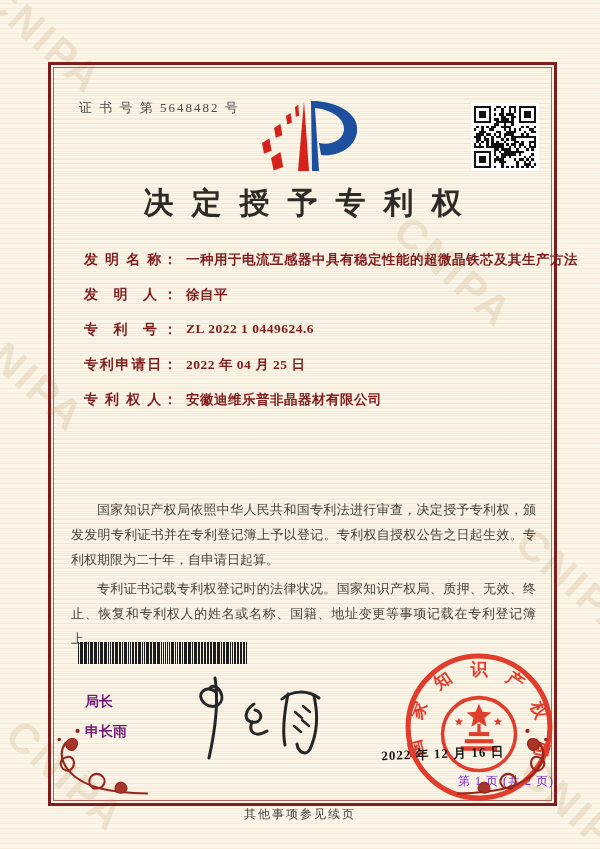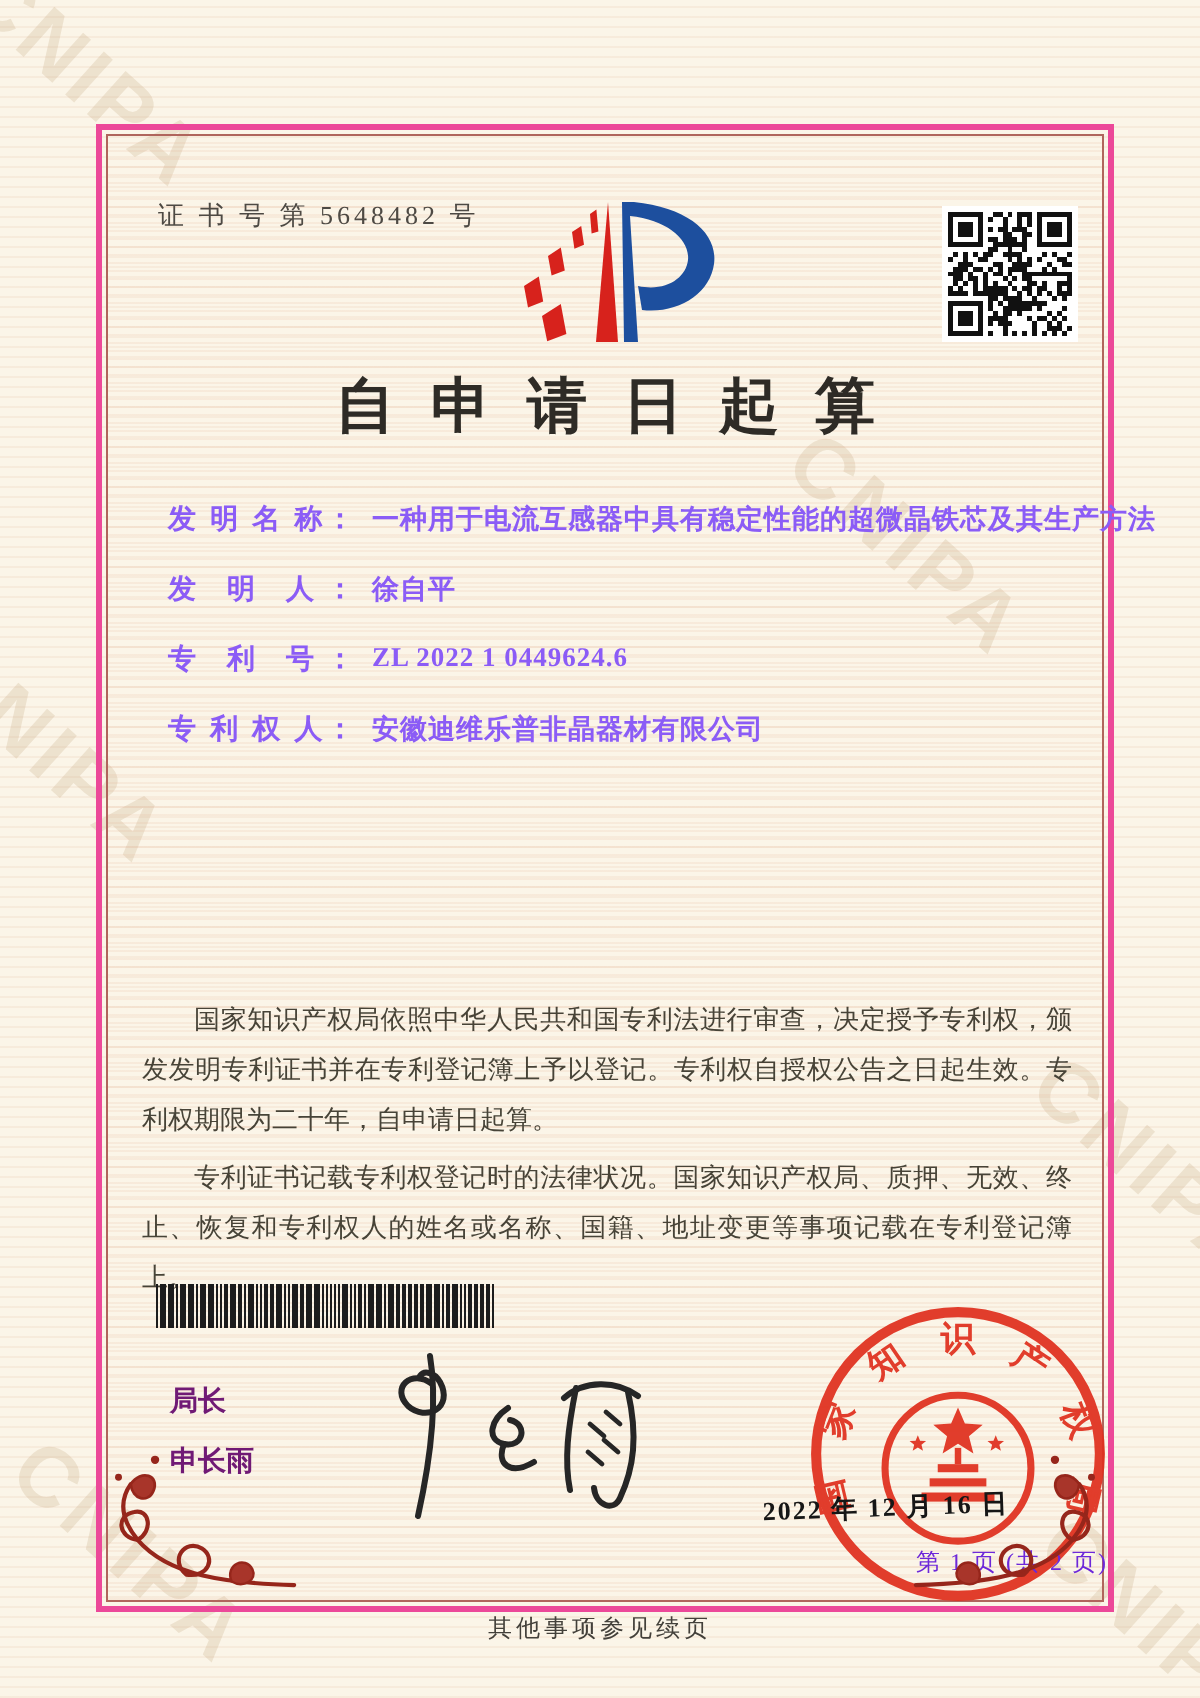--- a/index.html
+++ b/index.html
@@ -15,42 +15,42 @@
       transparent 1px, transparent 5px);
   }
   .watermark{
     position:absolute;font-weight:bold;font-size:42px;letter-spacing:3px;
     color:rgba(186,148,104,0.20);transform:rotate(42deg);
     font-family:"Liberation Sans","DejaVu Sans",sans-serif;z-index:1;
     user-select:none;white-space:nowrap;
   }
   .frame{
     position:absolute;left:48px;top:62px;width:503px;height:738px;
-    border:3px solid #ec4899;z-index:2;
+    border:3px solid #7f1d1d;z-index:2;
   }
   .frame-inner{
     position:absolute;inset:2px;border:1px solid #b0655c;
     background:repeating-linear-gradient(0deg,
       rgba(226,168,136,0.14) 0px, rgba(226,168,136,0.14) 1px,
       transparent 1px, transparent 4px);
   }
   .cert-no{
     position:absolute;left:28px;top:34px;font-size:13px;letter-spacing:2px;
     color:#4e4a44;z-index:3;
   }
   .logo{position:absolute;left:198px;top:32px;width:118px;height:80px;z-index:3;}
   .qr{position:absolute;left:420px;top:38px;width:68px;height:68px;background:#fff;
       padding:3px;box-sizing:border-box;z-index:3;}
   .title{
     position:absolute;left:0;right:0;top:118px;text-align:center;z-index:3;
     font-size:30px;font-weight:700;color:#2e2b26;
     letter-spacing:18px;text-indent:18px;
   }
   .fields{position:absolute;left:33px;top:186px;right:12px;z-index:3;}
-  .frow{height:35px;white-space:nowrap;font-size:14px;color:#8b5cf6;font-family:Liberation Serif, serif;}
+  .frow{height:35px;white-space:nowrap;font-size:14px;color:#7f1d1d;font-family:Liberation Serif, serif;}
   .flabel{
     display:inline-block;width:93px;vertical-align:top;
     text-align:justify;text-align-last:justify;font-weight:600;
   }
   .fvalue{margin-left:9px;font-weight:600;letter-spacing:0.5px;font-size:13.5px;}
   .flabel2{margin-left:36px;font-weight:600;}
   .fvalue2{margin-left:8px;font-weight:600;letter-spacing:0.5px;font-size:13.5px;}
   .bodytext{
     position:absolute;left:16px;right:14px;top:428px;z-index:3;
     font-size:13px;line-height:25px;color:#474337;text-align:justify;
@@ -336,31 +336,34 @@
         <rect x="2" y="2" width="3" height="3" fill="#111"></rect>
         <rect x="18" y="0" width="7" height="7" fill="#111"></rect>
         <rect x="19" y="1" width="5" height="5" fill="#fff"></rect>
         <rect x="20" y="2" width="3" height="3" fill="#111"></rect>
         <rect x="0" y="18" width="7" height="7" fill="#111"></rect>
         <rect x="1" y="19" width="5" height="5" fill="#fff"></rect>
         <rect x="2" y="20" width="3" height="3" fill="#111"></rect>
       </svg>
   </div>
 
-  <div class="title">自申请日起算</div>
+  <div class="title">决定授予专利权</div>
 
   <div class="fields">
     <div class="frow">
       <span class="flabel">发 明 名 称：</span><span class="fvalue">一种用于电流互感器中具有稳定性能的超微晶铁芯及其生产方法</span>
     </div>
     <div class="frow">
       <span class="flabel">发 明 人：</span><span class="fvalue">徐自平</span>
     </div>
     <div class="frow">
       <span class="flabel">专 利 号：</span><span class="fvalue">ZL 2022 1 0449624.6</span>
+    </div>
+    <div class="frow">
+      <span class="flabel">专利申请日：</span><span class="fvalue">2022 年 04 月 25 日</span>
     </div>
     <div class="frow">
       <span class="flabel">专 利 权 人：</span><span class="fvalue">安徽迪维乐普非晶器材有限公司</span>
     </div>
   </div>
 
   <div class="bodytext">
     <p>国家知识产权局依照中华人民共和国专利法进行审查，决定授予专利权，颁发发明专利证书并在专利登记簿上予以登记。专利权自授权公告之日起生效。专利权期限为二十年，自申请日起算。</p>
     <p>专利证书记载专利权登记时的法律状况。国家知识产权局、质押、无效、终止、恢复和专利权人的姓名或名称、国籍、地址变更等事项记载在专利登记簿上。</p>
   </div>

